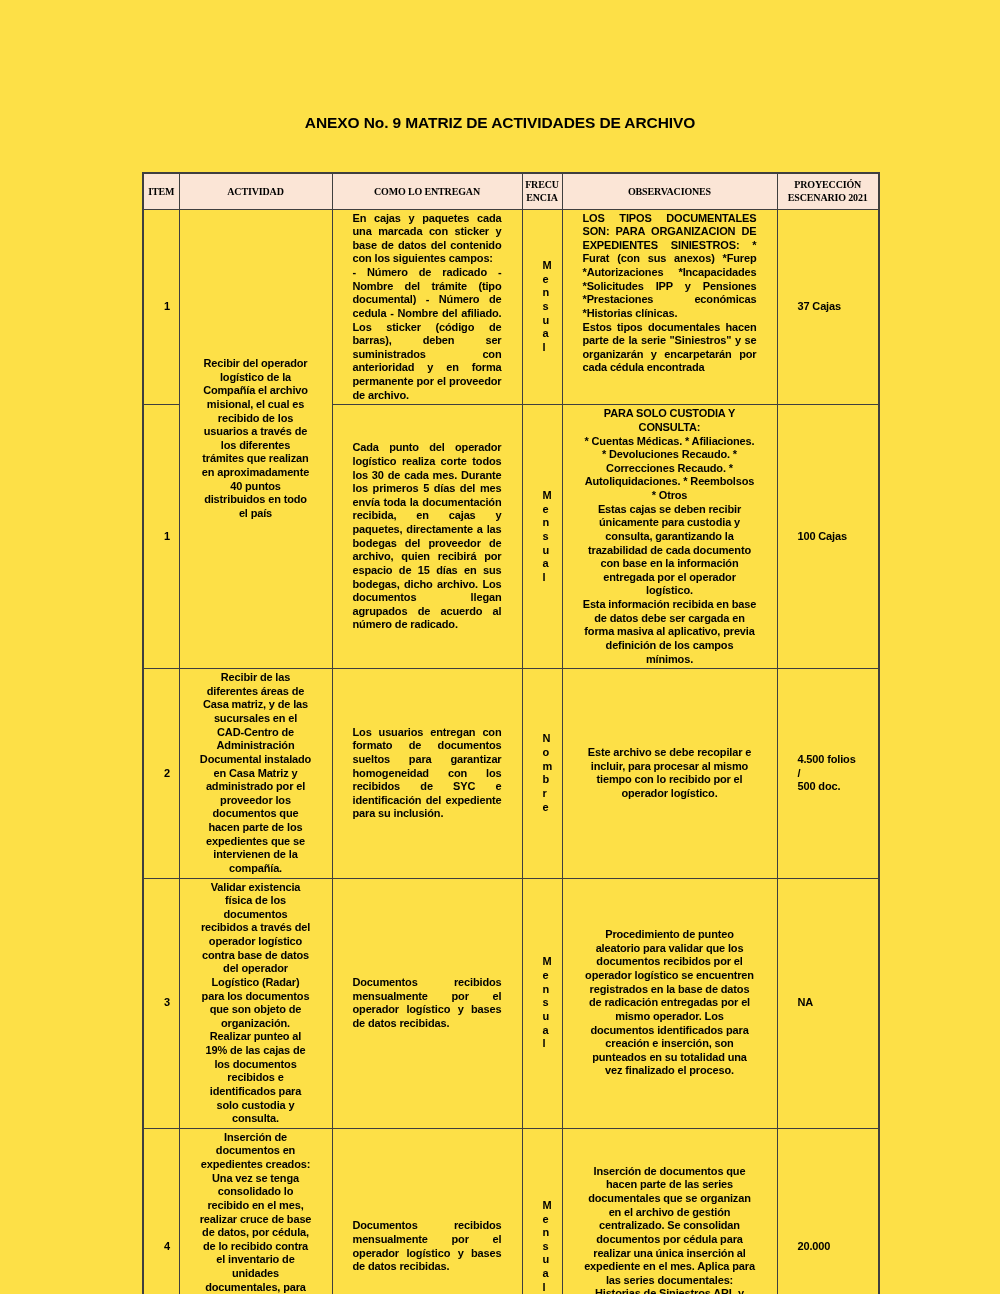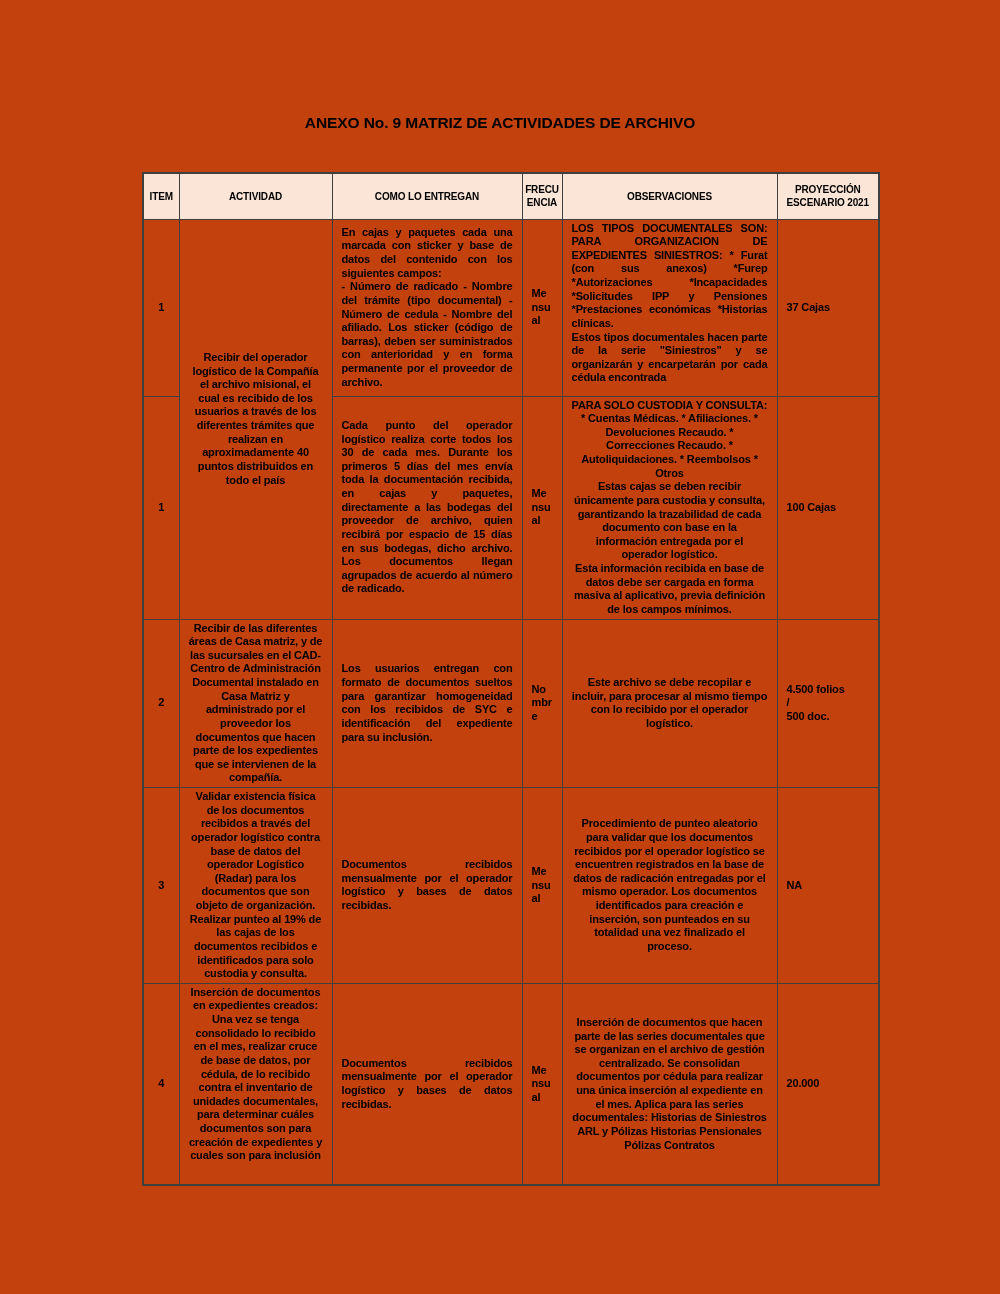--- a/index.html
+++ b/index.html
@@ -7,49 +7,49 @@
     --border:#3f3f3f;
     --text:#000000;
   }
   html,body{margin:0;padding:0;}
   body{
     width:1000px;height:1294px;
     background:#ffffff;
     font-family:"Liberation Sans", sans-serif;
     color:var(--text);
   }
-  .page{position:relative;width:1000px;height:1294px;background:#c2410c;overflow:hidden;}
+  .page{position:relative;width:1000px;height:1294px;background:#fde047;overflow:hidden;}
   .title{
     position:absolute;top:114px;left:0;width:1000px;
     margin:0;text-align:center;
     font-size:15.5px;font-weight:700;letter-spacing:-0.1px;
   }
   table.matrix{
     position:absolute;left:142px;top:172px;
     width:736px;table-layout:fixed;
     border-collapse:collapse;
     border:2px solid var(--border);
   }
   .matrix th,.matrix td{
     border:1.5px solid var(--border);
-    padding:2px 9px;
+    padding:2px 20px;
     font-weight:700;
     font-size:11px;line-height:1.24;
     letter-spacing:-0.15px;
     vertical-align:middle;
     white-space:pre-line;
     overflow:hidden;
   }
   .matrix thead th{
     background:var(--header-bg);
     text-align:center;
     font-size:10px;line-height:1.3;
     padding:2px 2px;
   }
-  tr.hdr{height:46px;}
+  tr.hdr{height:36px;font-family:Liberation Serif, serif;}
   tr.r1{height:177px;}
   tr.r2{height:213px;}
   tr.r3{height:167px;}
   tr.r4{height:193px;}
   tr.r5{height:202px;}
   th.c-item,th.c-frec{word-break:break-all;}
   td.item{text-align:center;}
   td.act{text-align:center;vertical-align:top;}
   td.act.merged{text-align:center;vertical-align:middle;}
   td.como{text-align:justify;}

